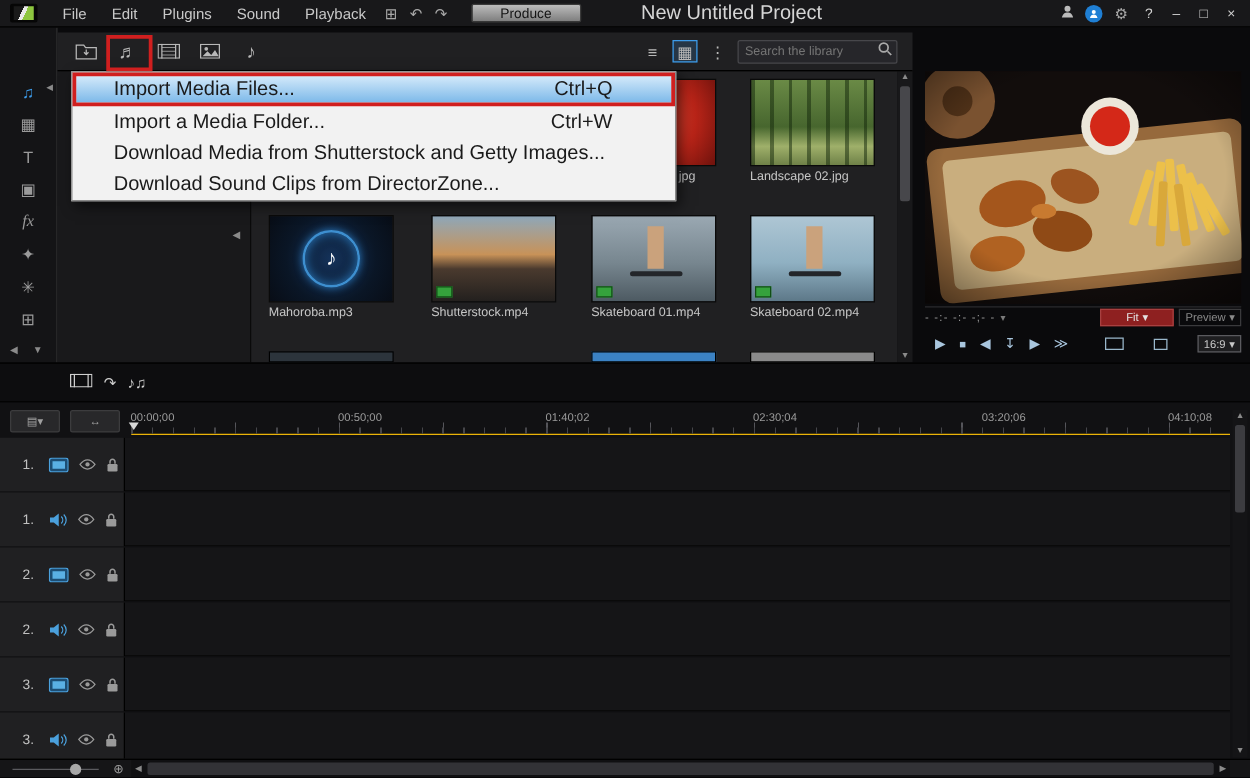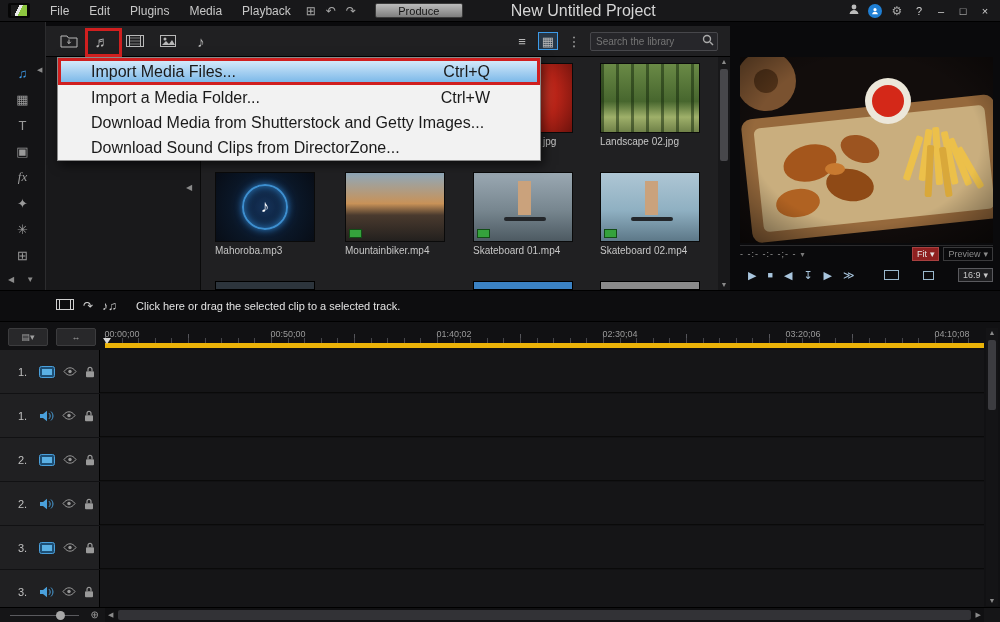--- a/index.html
+++ b/index.html
@@ -67,39 +67,39 @@
 .dd-item{height:25px;display:flex;align-items:center;justify-content:space-between;padding:0 50px 0 33px}
 .dd-item.selected{height:27px;background:linear-gradient(180deg,#d3e9fa 0%,#7db9e9 100%);border:3px solid #d01f1f;padding:0 47px 0 30px}
 .anno{position:absolute;border:3px solid #d01f1f;z-index:45}
 #anno-toolbar{left:85px;top:28px;width:37px;height:29px}
 
 
 .pv-video{position:absolute;left:740px;top:57px;width:253px;height:186px;background:#120d0c}
 .pv-bar1{position:absolute;left:740px;top:245px;width:253px;height:17px;display:flex;align-items:center;font-size:9px;color:#9a9a9a;border-top:1px solid #2a2a2c;gap:4px}
 .timecode{letter-spacing:1px}
 .tc-caret{font-size:8px;color:#7a7a7a}
-.fit-box{margin-left:auto;background:#8e2020;border:1px solid #a84040;color:#e4e4e4;padding:1px 4px;display:flex;gap:3px;align-items:center}
+.fit-box{margin-left:auto;background:#8e2020;border:1px solid #a84040;color:#e4e4e4;padding:1px 20px;display:flex;gap:3px;align-items:center}
 .pvq-box{border:1px solid #3a3a3c;color:#8a8a8a;padding:1px 4px;display:flex;gap:3px;align-items:center}
 .pv-bar2{position:absolute;left:740px;top:263px;width:253px;height:24px;display:flex;align-items:center;gap:11px;color:#a9c6de;padding-left:8px}
 .tp-btn{font-size:11px;line-height:1}
 .pv-right{margin-left:auto;display:flex;align-items:center;gap:24px}
 .disp-ico{width:15px;height:10px;border:1px solid #9ab8cc}
 .pop-ico{width:11px;height:9px;border:1px solid #9ab8cc}
 .ratio-box{border:1px solid #5a5a5e;background:#1e1e20;color:#c8c8c8;font-size:9px;padding:1px 4px;display:flex;gap:3px;align-items:center}
 
 
 .hintbar{position:absolute;left:0;top:290px;width:1000px;height:32px;background:#0d0d0f;border-top:1px solid #000;border-bottom:1px solid #000;display:flex;align-items:center;padding-left:56px;gap:9px}
 .hint-ico{color:#cfcfcf;font-size:12px}
 .hint-text{font-size:11px;color:#e2e2e2;margin-left:10px}
 
 
 .timeline{position:absolute;left:0;top:322px;width:1000px;height:300px;background:#111113}
 .tl-btn{position:absolute;top:6px;width:40px;height:18px;background:#28282a;border:1px solid #3c3c3e;border-radius:2px;color:#a0a0a0;font-size:9px;display:flex;align-items:center;justify-content:center}
 #tlb1{left:8px}#tlb2{left:56px}
-.ruler{position:absolute;left:105px;right:16px;top:6px;height:20px;border-bottom:5px solid #eab308}
+.ruler{position:absolute;left:105px;right:16px;top:6px;height:20px;border-bottom:1px solid #eab308}
 .ruler::after{content:"";position:absolute;left:0;right:0;bottom:0;height:5px;background:repeating-linear-gradient(90deg,#46464a 0 1px,rgba(0,0,0,0) 1px 16.6px)}
 .ruler::before{content:"";position:absolute;left:0;right:0;bottom:0;height:9px;background:repeating-linear-gradient(90deg,#55555a 0 1px,rgba(0,0,0,0) 1px 83px)}
 .rlabel{position:absolute;top:1px;transform:translateX(-50%);font-size:9px;color:#9a9a9a;white-space:nowrap}
 .playhead{position:absolute;left:103px;top:16px;width:0;height:0;border-left:4px solid transparent;border-right:4px solid transparent;border-top:6px solid #d8d8d8;z-index:5}
 .tl-tracks{position:absolute;left:0;top:28px;right:16px;bottom:15px;overflow:hidden}
 .track-row{height:43px;margin-bottom:1px;display:flex}
 .track-head{width:100px;background:#202022;border-right:1px solid #000;display:flex;align-items:center;gap:8px;padding-left:18px;flex:0 0 auto}
 .tnum{font-size:11px;color:#c0c0c0;width:13px}
 .thico{display:flex;align-items:center}
 .track-body{flex:1;background:#151517;border-bottom:1px solid #0a0a0a}
@@ -118,21 +118,21 @@
 </head>
 <body>
 
 <div class="app">
 
   <div class="menubar">
     <div class="logo"></div>
     <div class="menu-item">File</div>
     <div class="menu-item">Edit</div>
     <div class="menu-item">Plugins</div>
-    <div class="menu-item">Media</div>
+    <div class="menu-item">Sound</div>
     <div class="menu-item">Playback</div>
     <span class="mb-ico">⊞</span>
     <span class="mb-ico">↶</span>
     <span class="mb-ico">↷</span>
     <div class="produce-btn">Produce</div>
     <div class="project-title">New Untitled Project</div>
     <div class="mb-right">
       <span><svg width="12" height="12" viewBox="0 0 12 12">
             <circle cx="6" cy="4" r="2.4" fill="#bbb"></circle>
             <path d="M1.5 11c.7-3 2.5-4 4.5-4s3.8 1 4.5 4z" fill="#bbb"></path>
@@ -219,21 +219,21 @@
     <div class="thumb p-r2c1">
       <div class="pic pic-audio">
           <div class="audio-ring">♪</div>
         </div>
       <div class="tlabel">Mahoroba.mp3</div>
     </div>
     <div class="thumb p-r2c2">
       <div class="pic pic-mtb">
           <span class="vbadge"></span>
         </div>
-      <div class="tlabel">Mountainbiker.mp4</div>
+      <div class="tlabel">Shutterstock.mp4</div>
     </div>
     <div class="thumb p-r2c3">
       <div class="pic pic-sk1">
           <span class="vbadge"></span>
         </div>
       <div class="tlabel">Skateboard 01.mp4</div>
     </div>
     <div class="thumb p-r2c4">
       <div class="pic pic-sk2">
           <span class="vbadge"></span>
@@ -335,21 +335,20 @@
     </span>
   </div>
 
   <div class="hintbar">
     <span class="hint-ico"><svg width="18" height="11" viewBox="0 0 18 11">
           <rect x="0.5" y="0.5" width="17" height="10" fill="none" stroke="#cfcfcf"></rect>
           <path d="M3.5 0v11M14.5 0v11" stroke="#cfcfcf"></path>
         </svg></span>
     <span class="hint-ico">↷</span>
     <span class="hint-ico">♪♫</span>
-    <span class="hint-text">Click here or drag the selected clip to a selected track.</span>
   </div>
 
   <div class="timeline">
     <div class="tl-btn" id="tlb1">▤▾</div>
     <div class="tl-btn" id="tlb2">↔</div>
 
     <div class="ruler">
       <span class="rlabel" style="left:17px">00:00;00</span>
       <span class="rlabel" style="left:183px">00:50;00</span>
       <span class="rlabel" style="left:349px">01:40;02</span>

